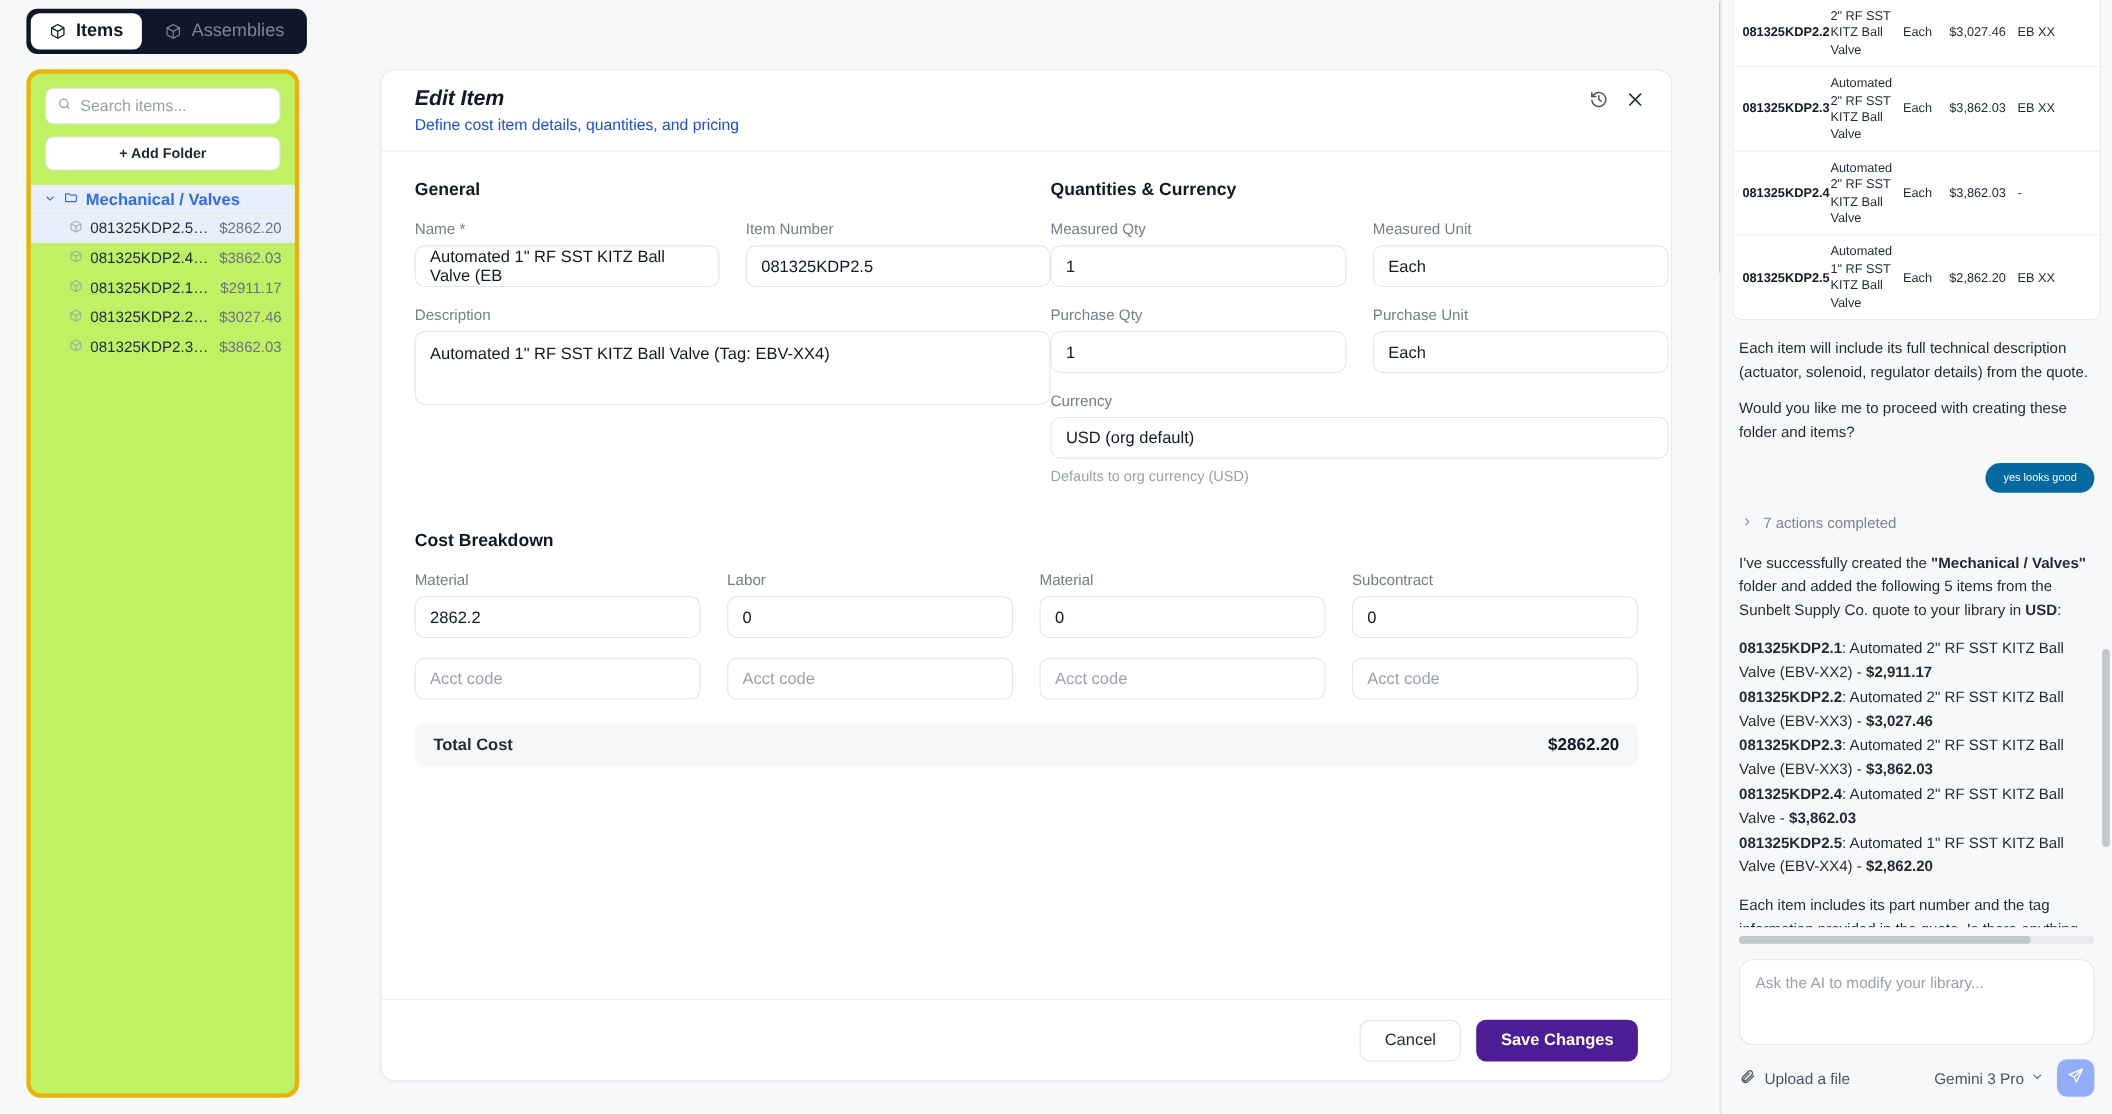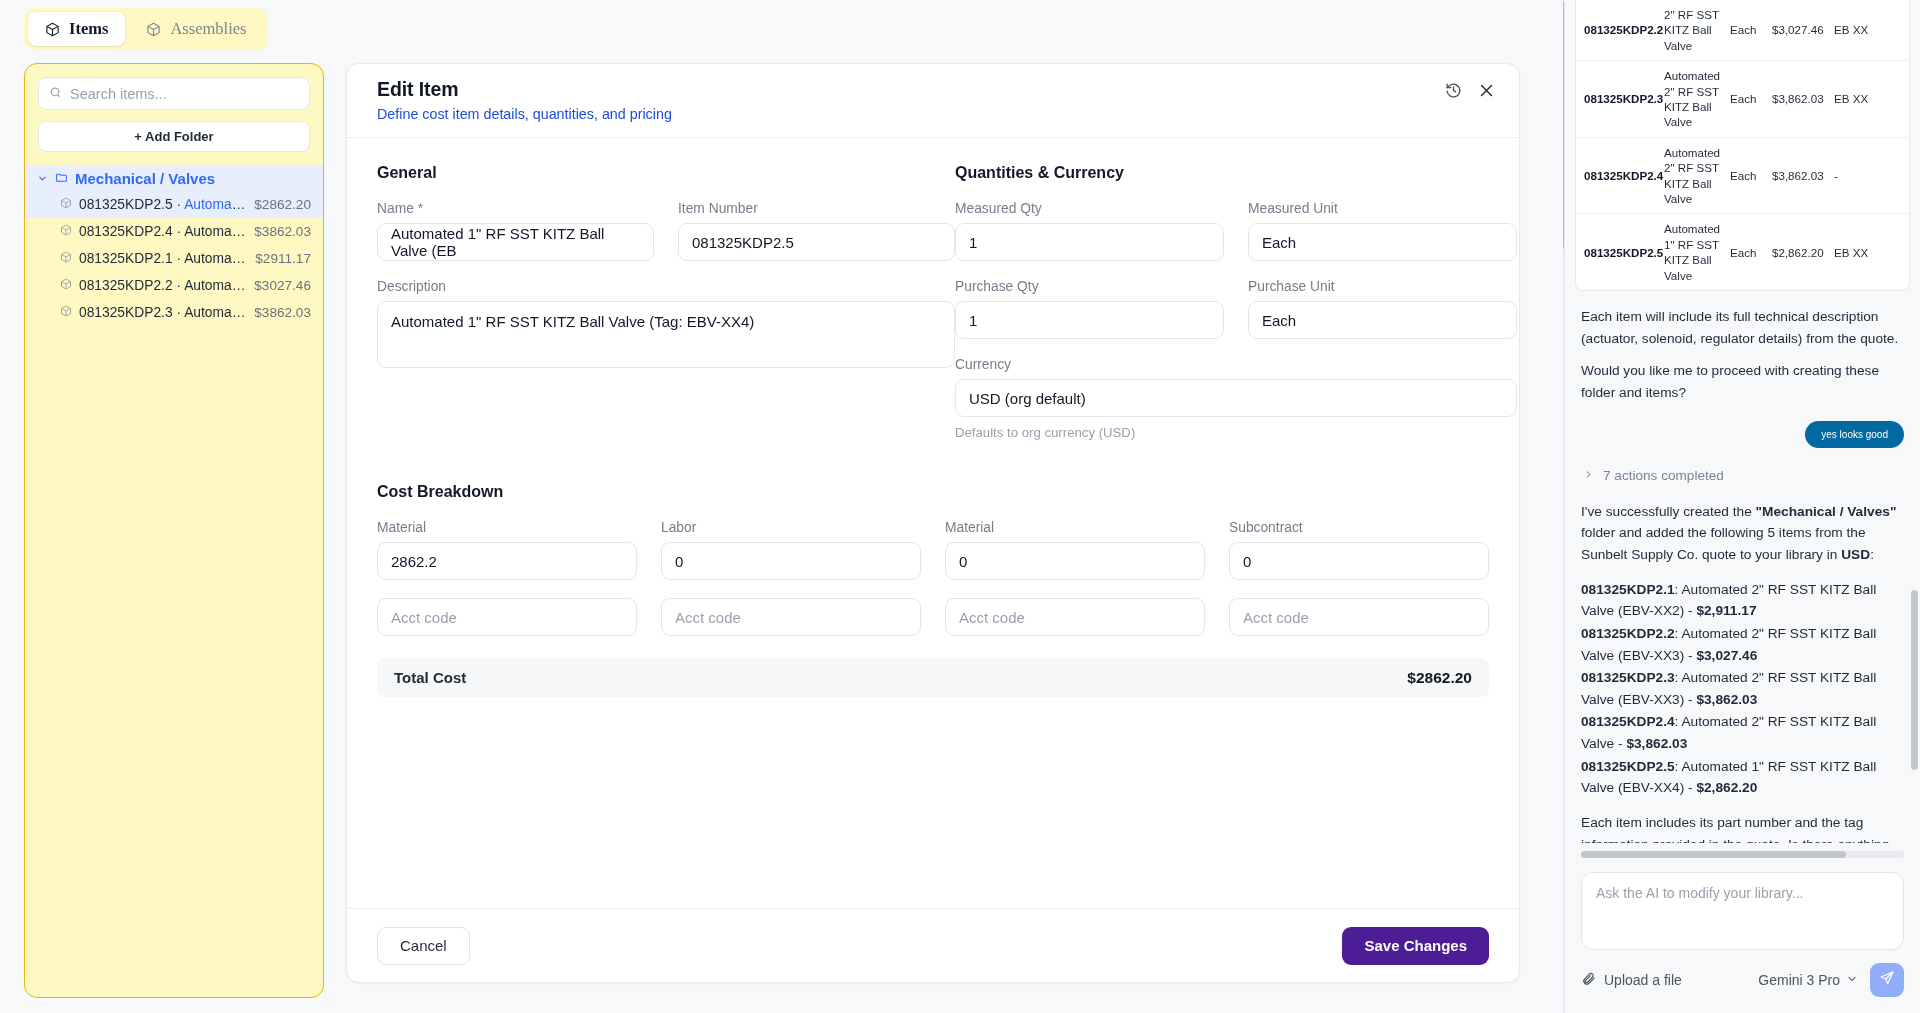--- a/index.html
+++ b/index.html
@@ -10,30 +10,30 @@
     overflow: hidden;
     color: #111827;
   }
   .app { position: relative; width: 1920px; height: 1013px; display: flex; }
 
   
   .left-region { position: relative; width: 1564px; height: 1013px; flex: none; }
 
   
   .tabbar { position: absolute; left: 24px; top: 8px; display: flex; align-items: center;
-            gap: 4px; background: #fef9c3; border-radius: 10px; padding: 4px; font-family: Liberation Serif, serif; }
+            gap: 4px; background: #0f172a; border-radius: 10px; padding: 4px; }
   .tab { display: flex; align-items: center; gap: 9px; padding: 7px 17px; border-radius: 8px;
          font-size: 16.5px; color: #7b8493; cursor: pointer; font-weight: 400; }
   .tab.active { background: #ffffff; color: #111827; font-weight: 700;
                 box-shadow: 0 1px 2px rgba(16,24,40,.09), 0 0 0 1px rgba(16,24,40,.03); }
   .tab svg { display: block; }
 
   
-  .sidebar { position: absolute; left: 24px; top: 63px; width: 300px; height: 935px;
-             background: #fef9c3; border: 1px solid #eab308; border-radius: 13px; overflow: hidden; }
+  .sidebar { position: absolute; left: 24px; top: 63px; width: 248px; height: 935px;
+             background: #bef264; border: 4px solid #eab308; border-radius: 13px; overflow: hidden; }
   .sb-pad { padding: 13px 13px 0 13px; }
   .search-box { position: relative; height: 33px; border: 1px solid #e3e6ec; border-radius: 8px;
                 display: flex; align-items: center; padding: 0 10px; gap: 8px; background: #fff; }
   .search-box .ph { font-size: 14.5px; color: #9aa1ad; }
   .add-folder { margin-top: 11px; height: 31px; border: 1px solid #e3e6ec; border-radius: 8px;
                 display: flex; align-items: center; justify-content: center; gap: 5px;
                 font-size: 13px; font-weight: 700; color: #1f2937; cursor: pointer; background: #fff; }
   .tree { margin-top: 13px; }
   .folder-row { display: flex; align-items: center; gap: 7px; height: 26px; padding: 0 12px;
                 background: #e8eefc; color: #2f6bf2; font-size: 15px; font-weight: 700; cursor: pointer; }
@@ -46,21 +46,21 @@
   .item-row.sel .txt .nm { color: #2f6bf2; }
   .item-row .price { flex: none; margin-left: 8px; color: #6b7280; font-size: 13.6px; }
 
   
   .edit-panel { position: absolute; left: 346px; top: 63px; width: 1174px; height: 920px;
                 background: #ffffff; border: 1px solid #e7e9ee; border-radius: 13px;
                 display: flex; flex-direction: column; overflow: hidden;
                 box-shadow: 0 1px 3px rgba(16,24,40,.04); }
   .ep-head { height: 74px; padding: 14px 30px 0 30px; border-bottom: 1px solid #eceef2;
              position: relative; flex: none; }
-  .ep-title { font-size: 19.5px; font-weight: 700; color: #111827; letter-spacing: -.1px; }
+  .ep-title { font-size: 19.5px; font-weight: 700; color: #111827; letter-spacing: -.1px; font-style: italic; }
   .ep-sub { margin-top: 5px; font-size: 14.3px; color: #1d4ed8; }
   .ep-actions { position: absolute; right: 24px; top: 18px; display: flex; align-items: center; gap: 16px; }
   .ep-actions span { cursor: pointer; display: block; }
   .ep-body { flex: 1; padding: 26px 30px 0 30px; overflow: hidden; }
 
   .cols { display: flex; }
   .col-l { width: 578px; flex: none; }
   .col-r { width: 562px; flex: none; }
   .sec-h { font-size: 16px; font-weight: 700; color: #111827; margin-bottom: 19px; }
   .fld-label { font-size: 13.8px; color: #767e8c; margin-bottom: 7px; }
@@ -78,21 +78,21 @@
   .cost-sec { margin-top: 43px; }
   .cost-grid { display: flex; gap: 24px; }
   .cost-grid > div { flex: 1; }
   .total-bar { margin-top: 22px; height: 39px; background: #f6f7f9; border-radius: 8px;
                display: flex; align-items: center; justify-content: space-between;
                padding: 0 17px; font-size: 15px; }
   .total-bar .lbl { font-weight: 700; color: #1f2937; }
   .total-bar .val { font-weight: 700; color: #111827; font-size: 15.5px; }
 
   .ep-foot { height: 74px; flex: none; border-top: 1px solid #eceef2; display: flex;
-             align-items: center; justify-content: space-between; gap: 14px; padding: 0 30px; }
+             align-items: center; justify-content: flex-end; gap: 14px; padding: 0 30px; }
   .btn { height: 38px; border-radius: 9px; display: flex; align-items: center; justify-content: center;
          padding: 0 22px; font-size: 15px; cursor: pointer; }
   .btn-ghost { border: 1px solid #e0e3e9; background: #fff; color: #1f2937; }
   .btn-primary { background: #4c1d95; color: #fff; font-weight: 700; }
 
   
   .chat { position: relative; width: 356px; height: 1013px; flex: none; background: #f7f8fa;
           border-left: 1px solid #e4e6eb; display: flex; flex-direction: column; }
   .chat-scroll { flex: 1; overflow: hidden; position: relative; padding: 0 16px; }
   .chat-inner { padding-top: 0; }

